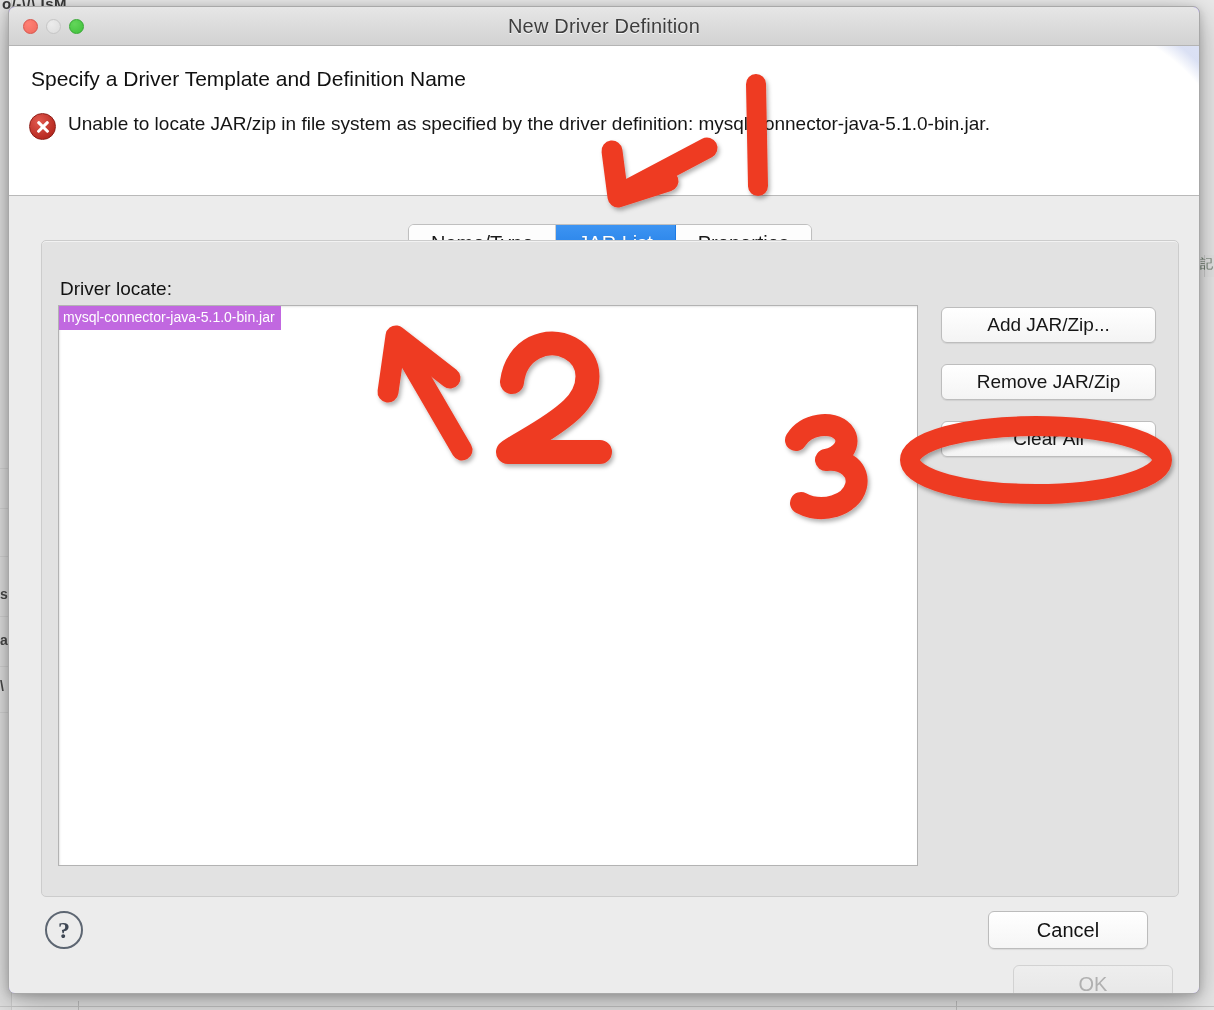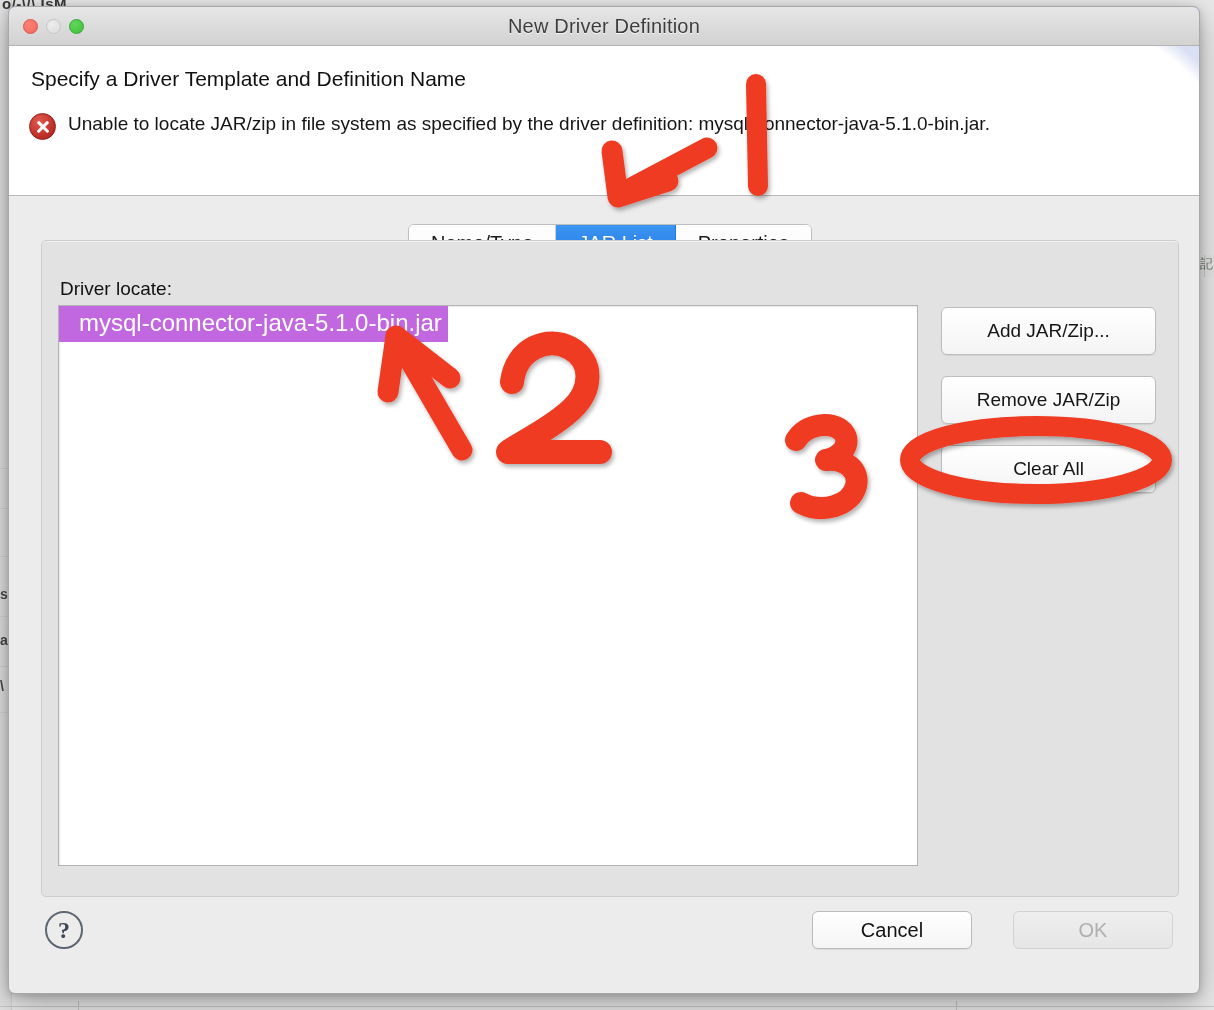--- a/index.html
+++ b/index.html
@@ -139,49 +139,49 @@
     position: absolute; left: 18px; top: 37px;
     font-size: 19px; color: #121212;
   }
   .listbox {
     position: absolute; left: 16px; top: 64px; width: 860px; bottom: 30px;
     background: #ffffff; border: 1px solid #b3b3b3;
     box-shadow: inset 1px 1px 2px rgba(0,0,0,.10);
     overflow: hidden;
   }
   .list-item {
-    font-size: 24px; color: #ffffff; padding: 3px 6px 5px 20px;
+    font-size: 14px; color: #ffffff; padding: 3px 6px 5px 4px;
     background: #c168e0; display: inline-block; white-space: nowrap;
   }
 
   .btncol {
     position: absolute; right: 22px; top: 66px; width: 215px;
     display: flex; flex-direction: column; gap: 21px;
   }
   .btn {
-    height: 48px; background: linear-gradient(#ffffff, #f4f4f4);
+    height: 36px; background: linear-gradient(#ffffff, #f4f4f4);
     border: 1px solid #bdbdbd; border-radius: 6px;
     font-size: 19px; color: #161616; cursor: default;
     display: flex; align-items: center; justify-content: center;
     box-shadow: 0 1px 1px rgba(0,0,0,.08);
     font-family: "Liberation Sans", sans-serif;
   }
 
   
   .footer { position: absolute; left: 0; right: 0; bottom: 0; height: 96px; }
   .help-btn {
     position: absolute; left: 36px; top: 14px;
     width: 38px; height: 38px; border-radius: 50%;
     border: 2px solid #5d6672; color: #3e4754;
     display: flex; align-items: center; justify-content: center;
     font-size: 24px; font-weight: bold; cursor: default;
     font-family: "Liberation Serif", serif;
   }
   .footer-btns {
-    position: absolute; right: 26px; top: 14px; display: flex; gap: 16px;
+    position: absolute; right: 26px; top: 14px; display: flex; gap: 16px; flex-direction: column;
   }
   .fbtn {
     width: 160px; height: 38px; border-radius: 6px;
     display: flex; align-items: center; justify-content: center;
     font-size: 20px; cursor: default;
     background: linear-gradient(#ffffff, #f5f5f5);
     border: 1px solid #bcbcbc; color: #121212;
     box-shadow: 0 1px 1px rgba(0,0,0,.08);
   }
   .fbtn.disabled {

